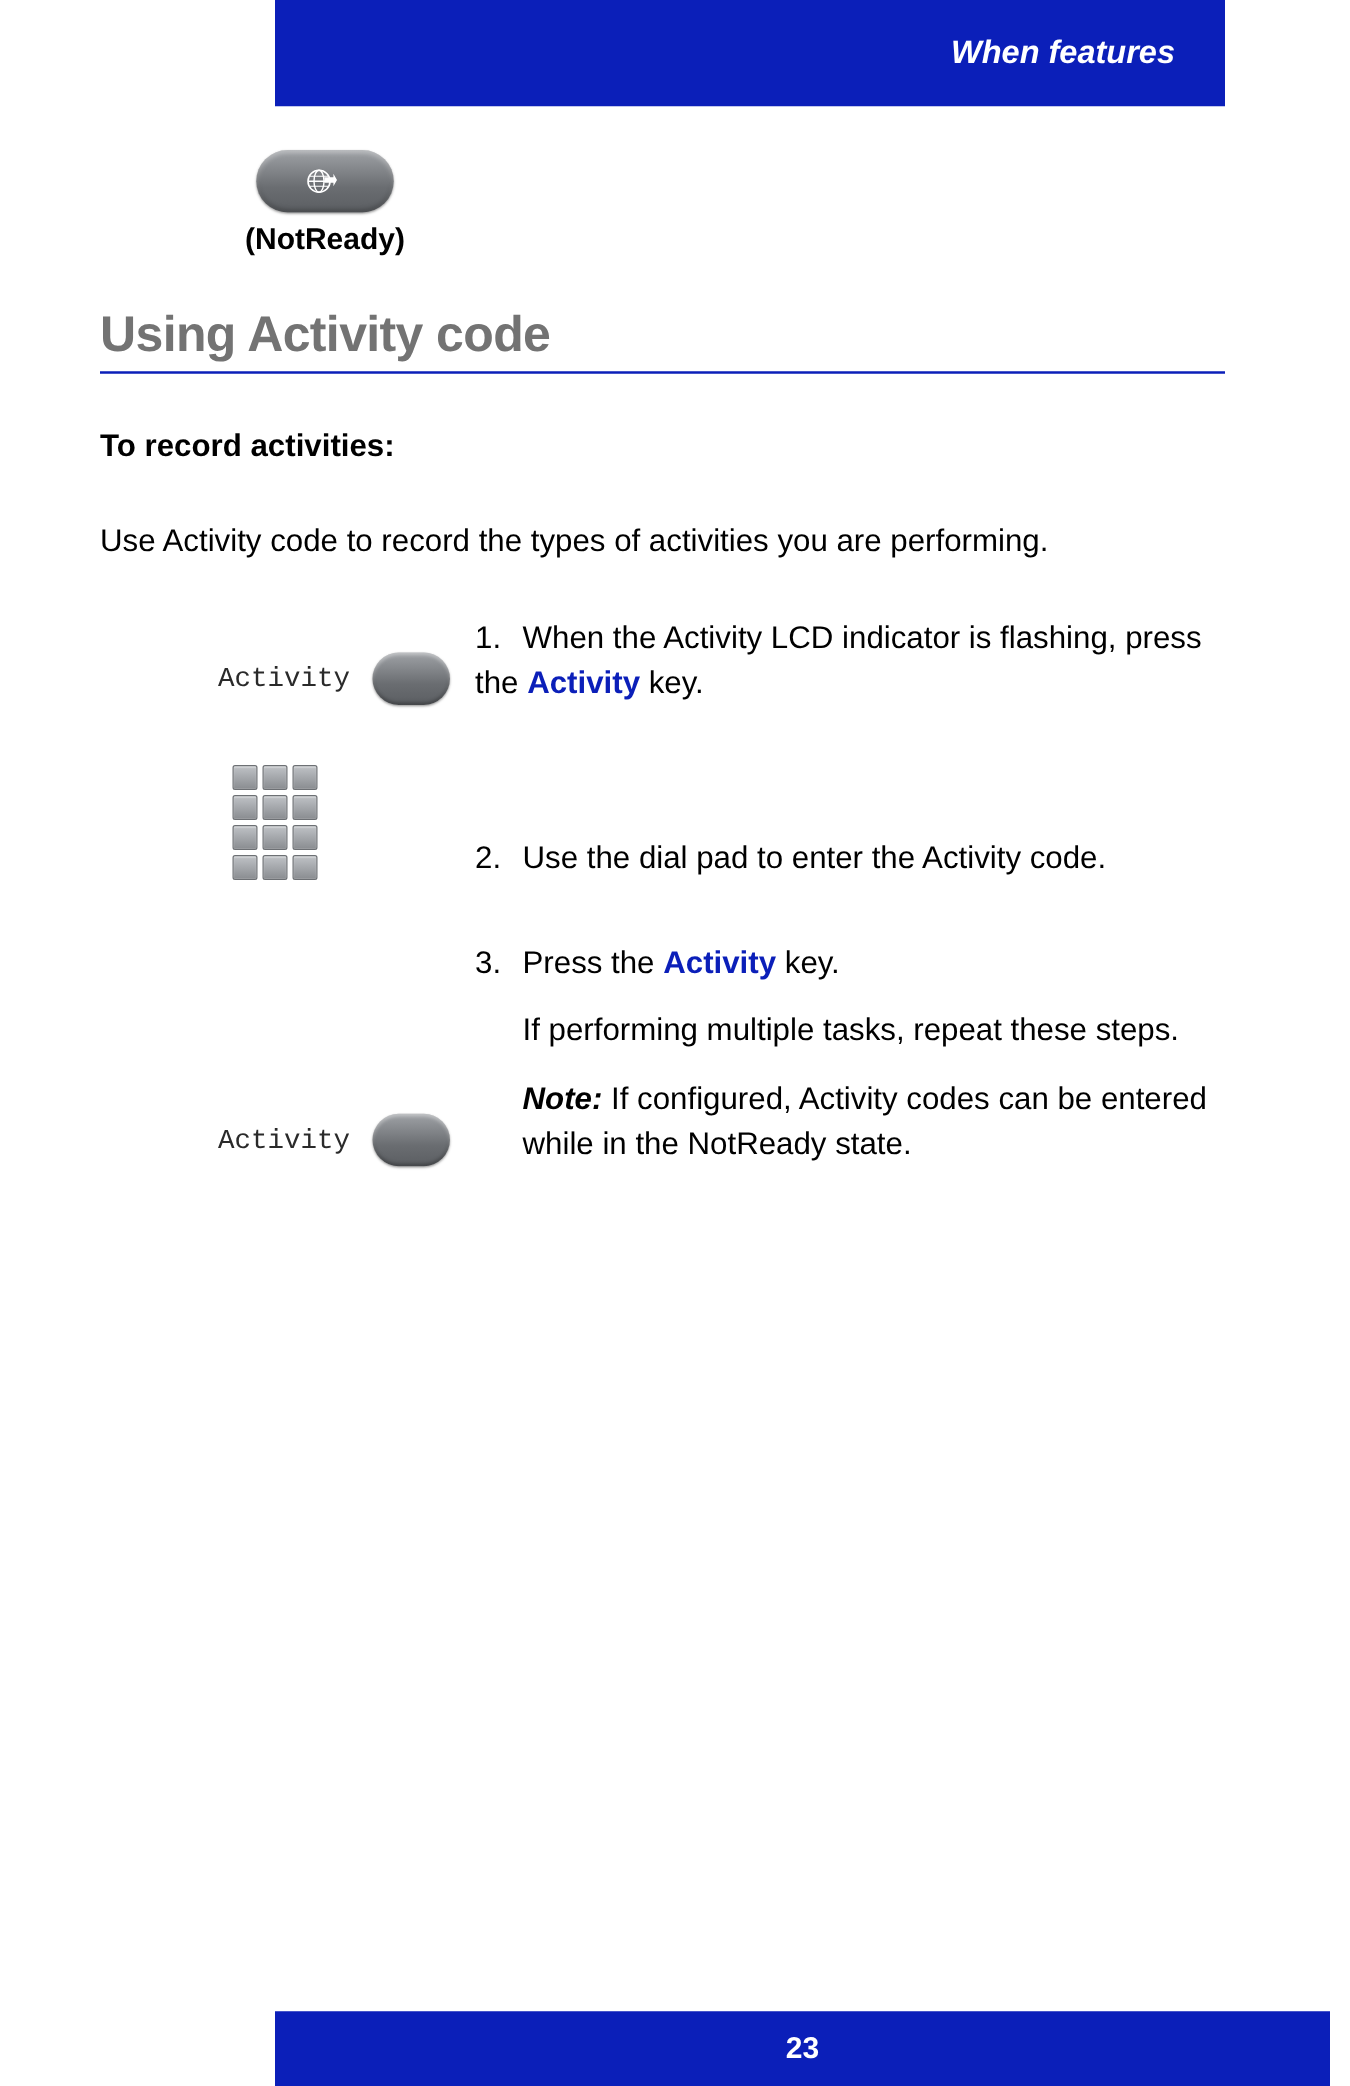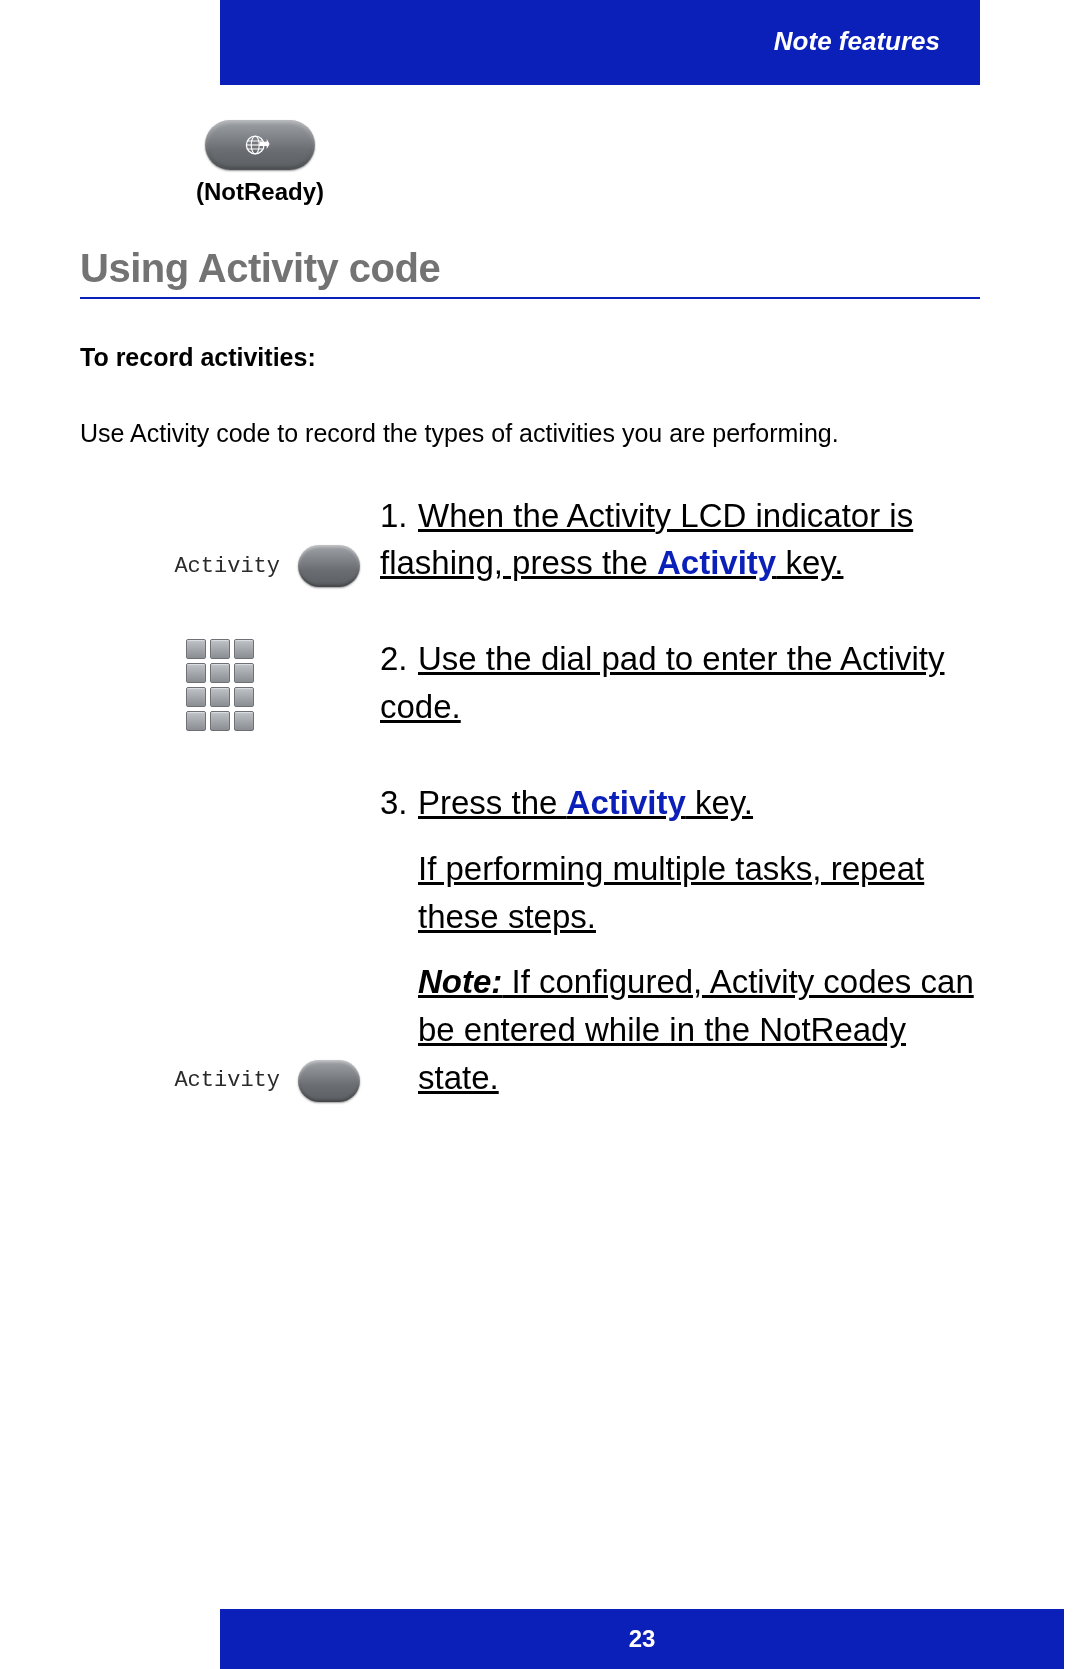--- a/index.html
+++ b/index.html
@@ -138,23 +138,22 @@
     padding-top: 0;
   }
   .pixel-label {
     font-family: "Courier New", monospace;
     font-size: 22px;
     letter-spacing: 0px;
     color: #2a2a2a;
   }
   .act-right {
     flex: 1;
-    font-size: 33px;
+    font-size: 25px;
     line-height: 1.45;
-    text-decoration: underline;
   }
   .act-right .list-num {
     display: inline-block;
     width: 38px;
   }
   .para-indent { padding-left: 38px; margin-top: 18px; }
 
   
   .dialpad {
     display: grid;
@@ -170,21 +169,21 @@
     box-shadow: inset 0 1px 1px rgba(255,255,255,0.5);
   }
 
   
   .globe-svg { width: 32px; height: 28px; }
 </style>
 </head>
 <body>
 
 <div class="header-band">
-  <div class="header-title">Note features</div>
+  <div class="header-title">When features</div>
 </div>
 
 <div class="content">
 
   <div class="step-row">
     <div class="left-col">
       <div class="btn-oblong">
         <svg class="globe-svg" viewBox="0 0 40 32">
           <ellipse cx="14" cy="16" rx="11" ry="11" fill="none" stroke="#fff" stroke-width="1.6"></ellipse>
           <ellipse cx="14" cy="16" rx="5" ry="11" fill="none" stroke="#fff" stroke-width="1.4"></ellipse>

